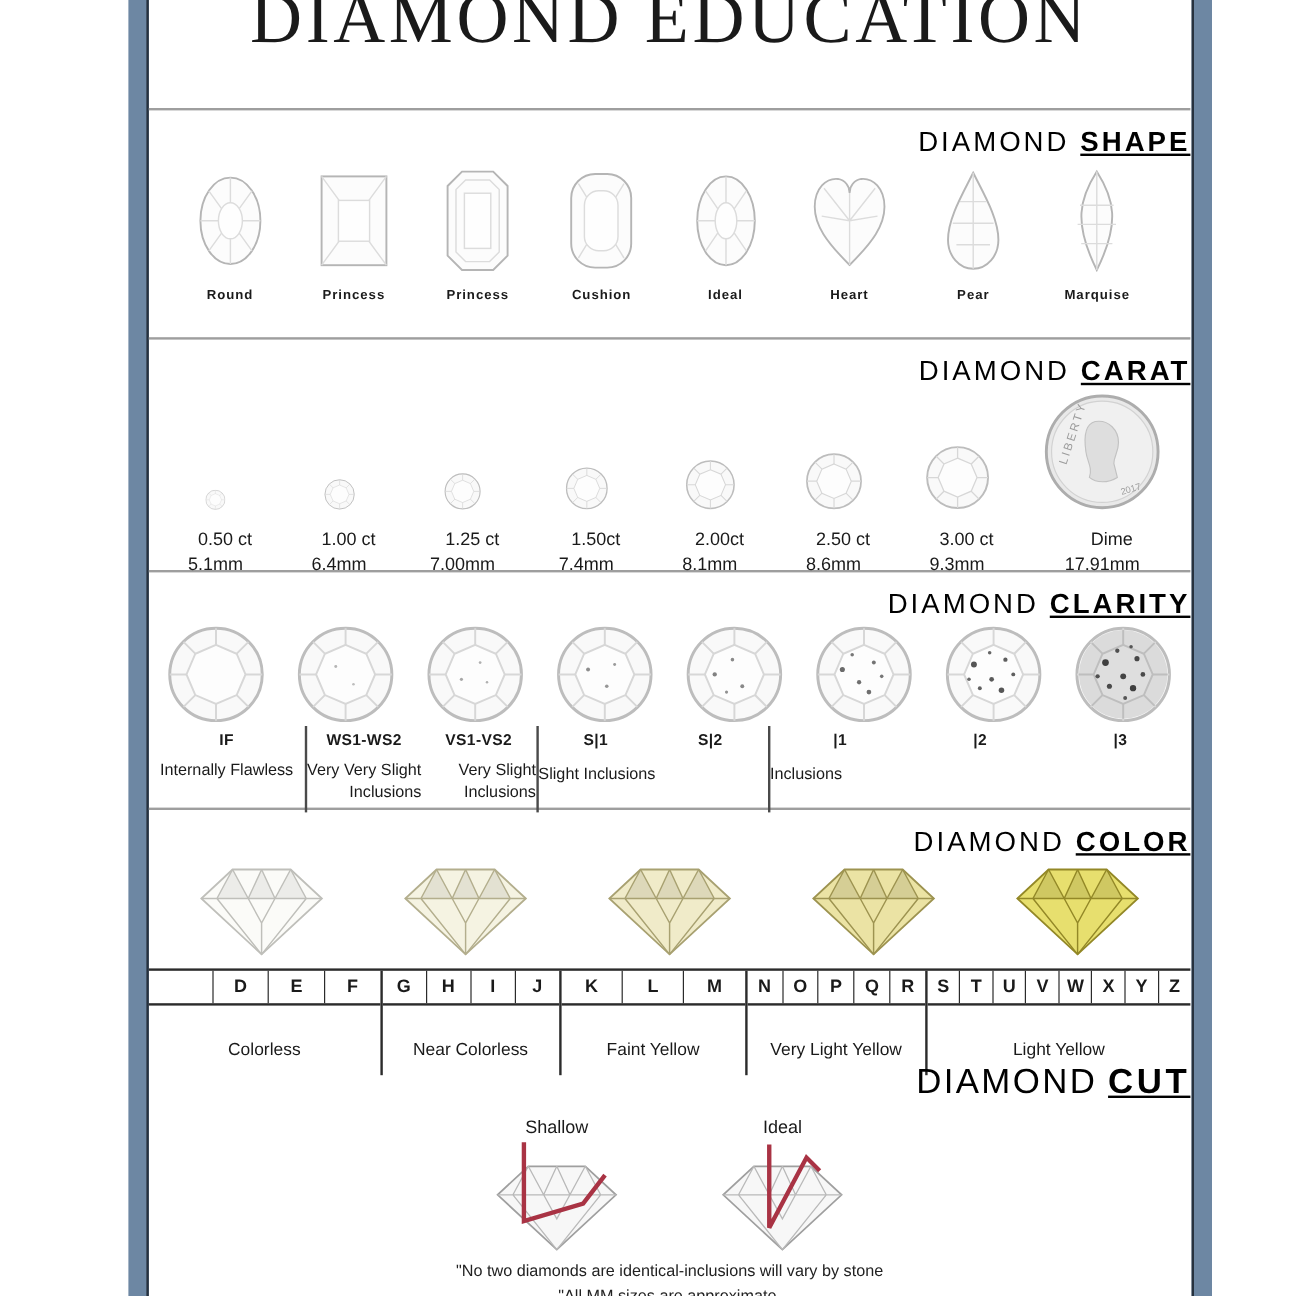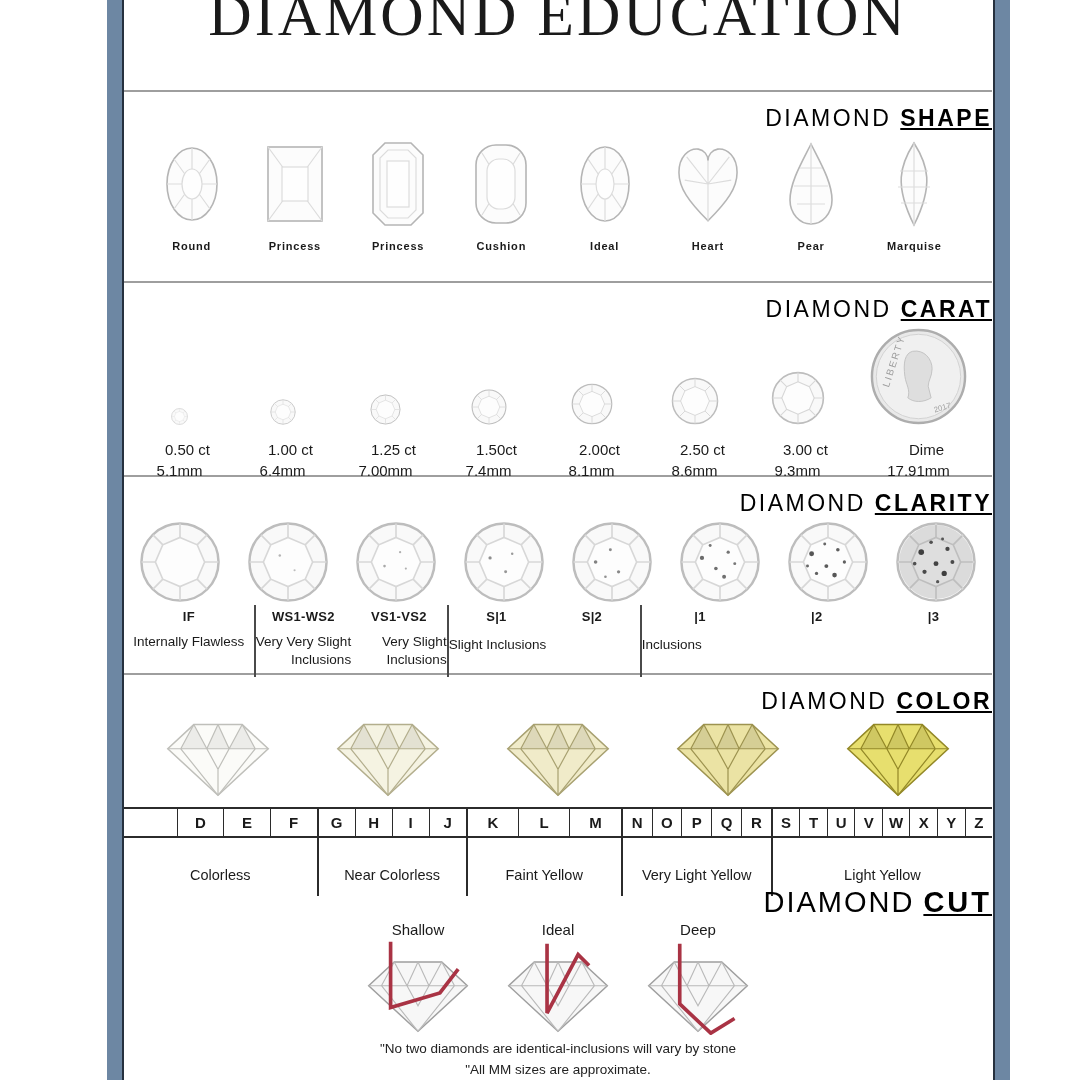--- a/index.html
+++ b/index.html
@@ -56,21 +56,21 @@
   .cgroup{display:flex;flex-direction:column;box-sizing:border-box;}
   .cgroup + .cgroup{border-left:2px solid #2b2b2b;}
   .cletters{display:flex;height:27px;border-bottom:2px solid #2b2b2b;}
   .ccell{flex:1;display:flex;align-items:center;justify-content:center;font-size:15px;font-weight:bold;}
   .ccell + .ccell{border-left:1px solid #2b2b2b;}
   .ccell.blank{flex:1.15;border-left:none;}
   .cglabel{height:42px;display:flex;align-items:center;justify-content:center;font-size:14.5px;margin-top:16px;}
 
   
   .sec-cut{border-bottom:none;}
-  .cut-row{display:flex;justify-content:center;gap:28px;margin-top:2px;}
+  .cut-row{display:flex;justify-content:center;gap:76px;margin-top:12px;}
   .cut-item{display:flex;flex-direction:column;align-items:center;}
   .cut-label{font-size:15px;margin-bottom:2px;}
   .footer{text-align:center;font-size:13.5px;line-height:1.55;margin-top:4px;color:#222;}
 </style>
 </head>
 <body>
 
 <svg width="0" height="0" style="position:absolute">
   <defs>
     <symbol id="rb" viewBox="0 0 100 100">
@@ -525,30 +525,20 @@
         <div class="cut-item">
           <div class="cut-label">Ideal</div>
           <svg width="112" height="95" viewBox="0 -18 120 104">
             <path d="M34,6 L86,6 L114,32 L60,82 L6,32 Z" fill="#f7f7f7" stroke="#9f9f9f" stroke-width="1.6"></path>
             <g stroke="#b9b9b9" stroke-width="1.2" fill="none">
                 <path d="M6,32 L114,32 M34,6 L20,32 M34,6 L48,32 M86,6 L72,32 M86,6 L100,32 M60,6 L48,32 M60,6 L72,32 M48,32 L60,54 L72,32 M20,32 L60,82 M100,32 L60,82"></path>
               </g>
             <polyline points="48,-14 48,62 82,-2 94,10" fill="none" stroke="#a93344" stroke-width="4"></polyline>
           </svg>
         </div>
-        <div class="cut-item">
-          <div class="cut-label">Deep</div>
-          <svg width="112" height="95" viewBox="0 -18 120 104">
-            <path d="M34,6 L86,6 L114,32 L60,82 L6,32 Z" fill="#f7f7f7" stroke="#9f9f9f" stroke-width="1.6"></path>
-            <g stroke="#b9b9b9" stroke-width="1.2" fill="none">
-                <path d="M6,32 L114,32 M34,6 L20,32 M34,6 L48,32 M86,6 L72,32 M86,6 L100,32 M60,6 L48,32 M60,6 L72,32 M48,32 L60,54 L72,32 M20,32 L60,82 M100,32 L60,82"></path>
-              </g>
-            <polyline points="40,-14 40,52 74,84 100,68" fill="none" stroke="#a93344" stroke-width="4"></polyline>
-          </svg>
-        </div>
       </div>
       <div class="footer">
         <div>"No two diamonds are identical-inclusions will vary by stone</div>
         <div>"All MM sizes are approximate.</div>
       </div>
     </section>
 
   </div>
 </div>
 

